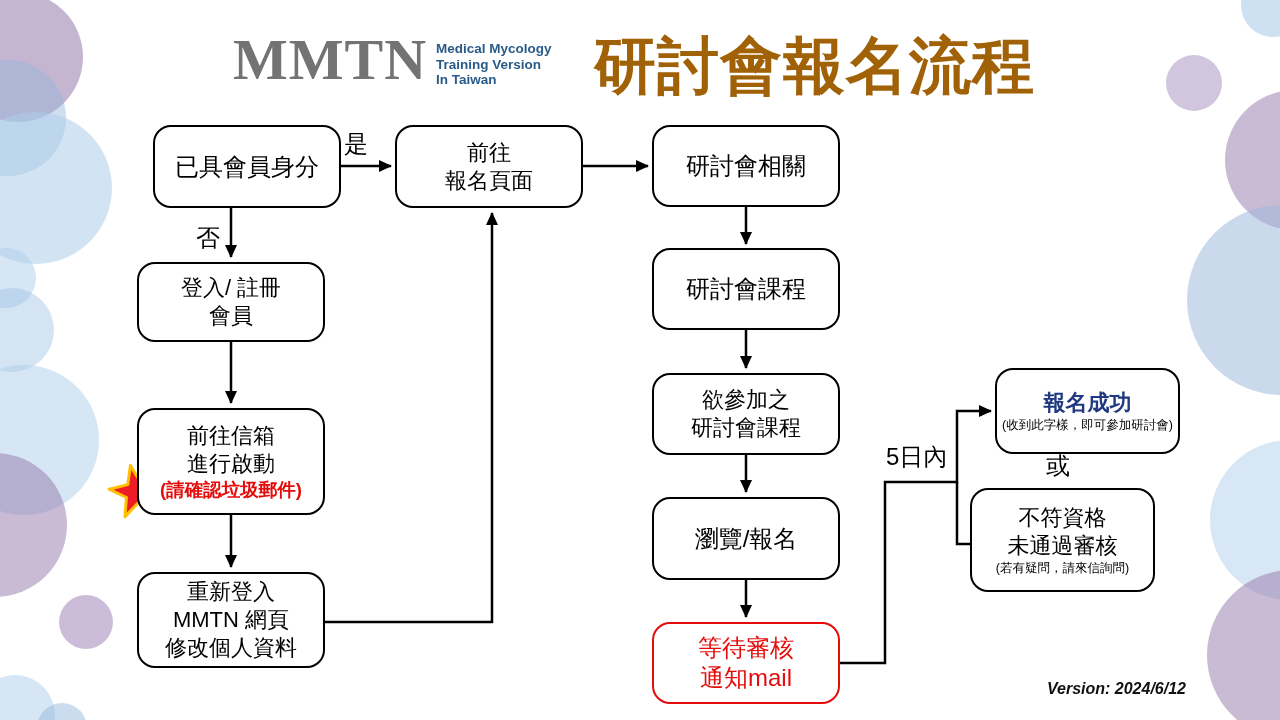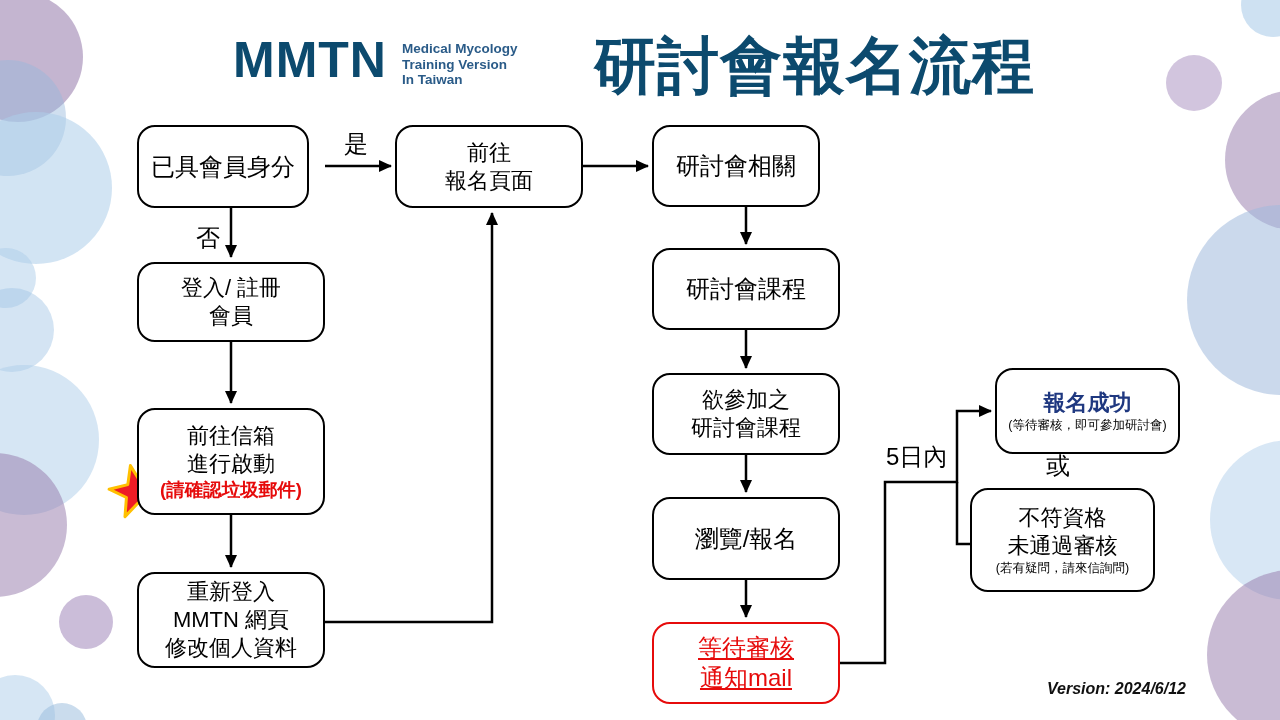--- a/index.html
+++ b/index.html
@@ -5,42 +5,42 @@
   html,body{margin:0;padding:0;}
   .stage{
     position:relative;width:1280px;height:720px;background:#ffffff;overflow:hidden;
     font-family:"Liberation Sans","DejaVu Sans",sans-serif;
   }
   
   .bgc{position:absolute;border-radius:50%;}
   
   .logo{position:absolute;left:233px;top:30px;display:flex;align-items:flex-start;}
   .logo-word{
-    font-family:Liberation Sans, sans-serif;font-weight:700;
-    font-size:50px;line-height:60px;color:#0c4a6e;letter-spacing:1px;
+    font-family:Liberation Serif, serif;font-weight:700;
+    font-size:58px;line-height:60px;color:#737373;letter-spacing:1px;
   }
-  .logo-sub{display:flex;flex-direction:column;margin-left:15px;margin-top:11px;}
+  .logo-sub{display:flex;flex-direction:column;margin-left:9px;margin-top:11px;}
   .logo-sub span{font-size:13.5px;line-height:15.5px;font-weight:600;color:#2a5b88;}
   .page-title{
     position:absolute;left:594px;top:24px;margin:0;
-    font-size:62px;font-weight:800;color:#0c4a6e;letter-spacing:1px;white-space:nowrap;
+    font-size:62px;font-weight:800;color:#a16207;letter-spacing:1px;white-space:nowrap;
   }
   
   .connectors{position:absolute;left:0;top:0;pointer-events:none;}
   .connectors path.flow{fill:none;stroke:#000;stroke-width:2.5px;}
   
   .node{
     position:absolute;background:#fff;border:2.5px solid #000;border-radius:18px;
     display:flex;flex-direction:column;align-items:center;justify-content:center;
     text-align:center;color:#000;box-sizing:border-box;
   }
   .node .nl{font-size:24px;line-height:30px;white-space:nowrap;}
   .node .nl-sm{font-size:22px;line-height:28px;white-space:nowrap;}
   .node-red{border-color:#e60b0b;}
-  .node-red .nl{color:#e60b0b;text-decoration:underline;}
+  .node-red .nl{color:#e60b0b;}
   .note{font-size:12.5px;line-height:17px;color:#000;white-space:nowrap;}
   .note-red{font-size:18.5px;line-height:24px;font-weight:700;color:#e60b0b;white-space:nowrap;}
   .strong-blue{font-weight:800;color:#1f3880;}
   
   .edge-label{position:absolute;font-size:24px;color:#000;white-space:nowrap;}
   
   .version{
     position:absolute;right:94px;top:680px;font-size:16px;font-style:italic;font-weight:700;color:#111;margin-left:28px;
   }
 </style>
@@ -90,21 +90,21 @@
     <path class="flow" d="M583 166 L648 166" marker-end="url(#arrow)"></path>
     <path class="flow" d="M746 207 L746 244" marker-end="url(#arrow)"></path>
     <path class="flow" d="M746 330 L746 368" marker-end="url(#arrow)"></path>
     <path class="flow" d="M746 455 L746 492" marker-end="url(#arrow)"></path>
     <path class="flow" d="M746 580 L746 617" marker-end="url(#arrow)"></path>
     <path class="flow" d="M840 663 L885 663 L885 482 L957 482 L957 411 L991 411" marker-end="url(#arrow)"></path>
     <path class="flow" d="M957 482 L957 544 L991 544" marker-end="url(#arrow)"></path>
     <polygon transform="translate(136,492) rotate(-12)" points="0,-27 6.5,-8.9 25.7,-8.3 10.5,3.4 15.9,21.8 0,11 -15.9,21.8 -10.5,3.4 -25.7,-8.3 -6.5,-8.9" fill="#ee1c25" stroke="#ffc000" stroke-width="3" stroke-linejoin="round"></polygon>
   </svg>
 
-  <div class="node" style="left:137px;top:125px;width:172px;height:83px">
+  <div class="node" style="left:153px;top:125px;width:188px;height:83px">
     <span class="nl">已具會員身分</span>
   </div>
   <div class="node" style="left:137px;top:262px;width:188px;height:80px">
     <span class="nl-sm">登入/ 註冊</span>
     <span class="nl-sm">會員</span>
   </div>
   <div class="node" style="left:137px;top:408px;width:188px;height:107px">
     <span class="nl-sm">前往信箱</span>
     <span class="nl-sm">進行啟動</span>
     <span class="note-red">(請確認垃圾郵件)</span>
@@ -112,41 +112,41 @@
   <div class="node" style="left:137px;top:572px;width:188px;height:96px">
     <span class="nl-sm">重新登入</span>
     <span class="nl-sm">MMTN 網頁</span>
     <span class="nl-sm">修改個人資料</span>
   </div>
 
   <div class="node" style="left:395px;top:125px;width:188px;height:83px">
     <span class="nl-sm">前往</span>
     <span class="nl-sm">報名頁面</span>
   </div>
-  <div class="node" style="left:652px;top:125px;width:168px;height:82px">
+  <div class="node" style="left:652px;top:125px;width:188px;height:82px">
     <span class="nl">研討會相關</span>
   </div>
   <div class="node" style="left:652px;top:248px;width:188px;height:82px">
     <span class="nl">研討會課程</span>
   </div>
   <div class="node" style="left:652px;top:373px;width:188px;height:82px">
     <span class="nl-sm">欲參加之</span>
     <span class="nl-sm">研討會課程</span>
   </div>
   <div class="node" style="left:652px;top:497px;width:188px;height:83px">
     <span class="nl">瀏覽/報名</span>
   </div>
   <div class="node node-red" style="left:652px;top:622px;width:188px;height:82px">
     <span class="nl">等待審核</span>
     <span class="nl">通知mail</span>
   </div>
 
   <div class="node" style="left:995px;top:368px;width:185px;height:86px">
     <span class="nl-sm strong-blue">報名成功</span>
-    <span class="note">(等待審核，即可參加研討會)</span>
+    <span class="note">(收到此字樣，即可參加研討會)</span>
   </div>
   <div class="node" style="left:970px;top:488px;width:185px;height:104px">
     <span class="nl-sm">不符資格</span>
     <span class="nl-sm">未通過審核</span>
     <span class="note">(若有疑問，請來信詢問)</span>
   </div>
 
   <span class="edge-label" style="left:344px;top:128px">是</span>
   <span class="edge-label" style="left:196px;top:222px">否</span>
   <span class="edge-label" style="left:886px;top:441px">5日內</span>

